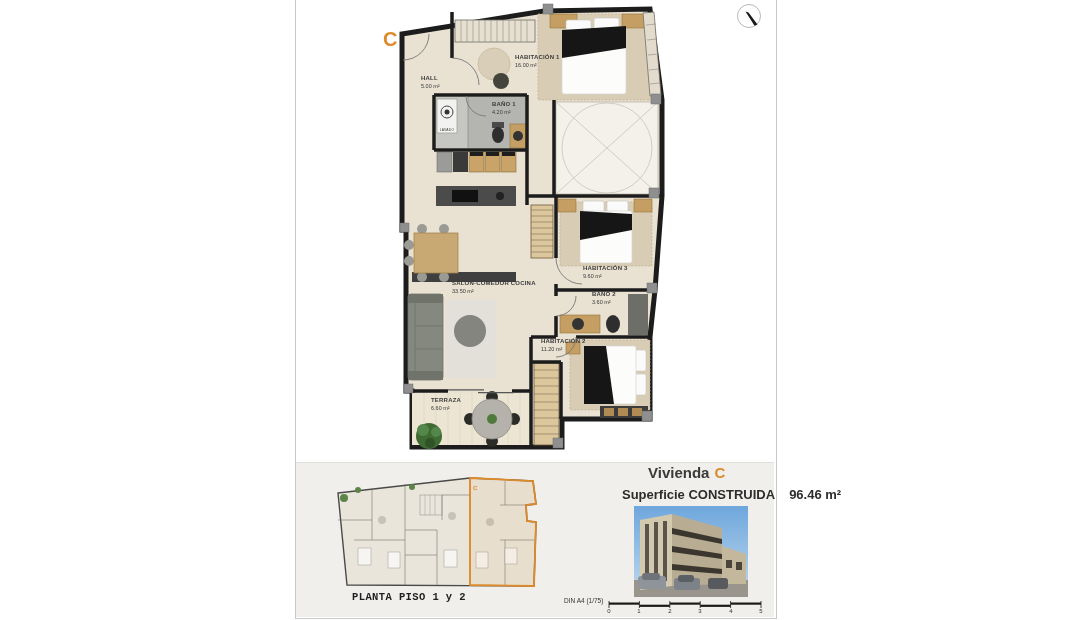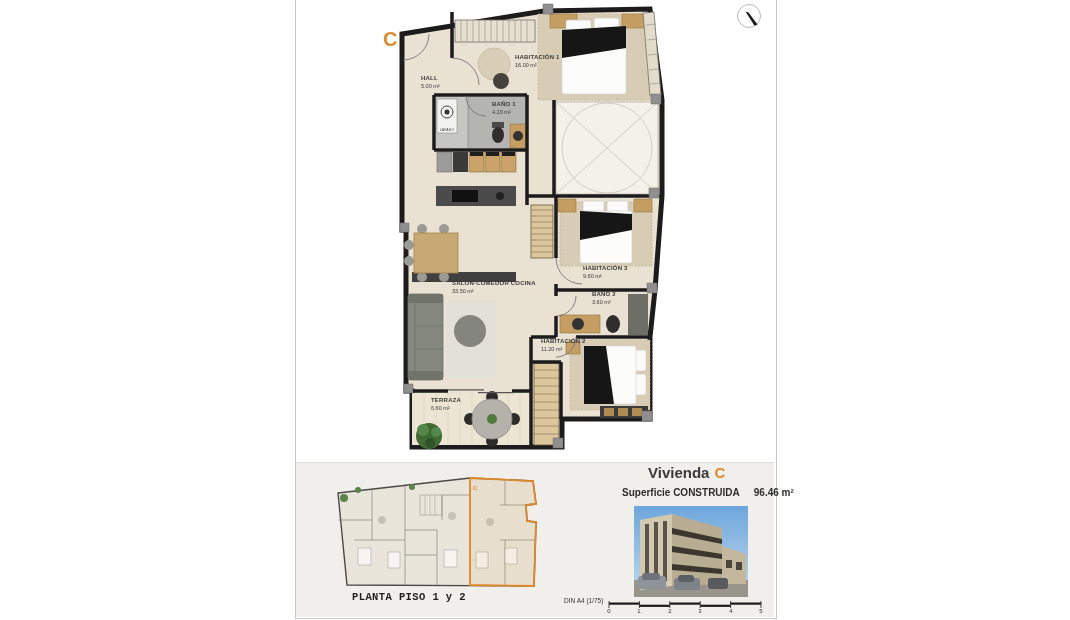--- a/index.html
+++ b/index.html
@@ -15,21 +15,21 @@
   .room-label .rname{display:block;font-size:6px;font-weight:600;letter-spacing:.2px;}
   .room-label .rarea{display:block;font-size:5.5px;font-weight:400;}
   .plan-c{position:absolute;left:383px;top:28px;font-size:20px;font-weight:bold;color:#dd8a2b;}
   .lavado{position:absolute;left:436px;top:128px;width:22px;text-align:center;
           font-size:3.4px;color:#3a3a3a;letter-spacing:.2px;}
   
   .planta-caption{position:absolute;left:352px;top:591px;font-size:10.5px;font-weight:bold;
                   color:#1f1f1f;letter-spacing:.4px;font-family:Liberation Mono, monospace;}
   .vivienda-title{position:absolute;left:622px;top:464px;font-size:15px;font-weight:bold;color:#3a3a3a;margin-left:26px;}
   .vivienda-title .unit-c{color:#dd8a2b;margin-left:5px;}
-  .superficie{position:absolute;left:622px;top:487px;font-size:10px;font-weight:bold;color:#2d2d2d;}
+  .superficie{position:absolute;left:622px;top:487px;font-size:13px;font-weight:bold;color:#2d2d2d;}
   .superficie .sup-val{margin-left:14px;font-weight:bold;}
   .din-label{position:absolute;left:564px;top:597px;font-size:6.5px;color:#333;}
   .tick-label{position:absolute;top:608px;width:12px;text-align:center;font-size:6px;color:#333;}
   .mini-c{font-size:6px;font-weight:bold;fill:#dd8a2b;font-family:"Liberation Sans",sans-serif;}
 </style>
 </head>
 <body>
 
 <div class="page">
 

